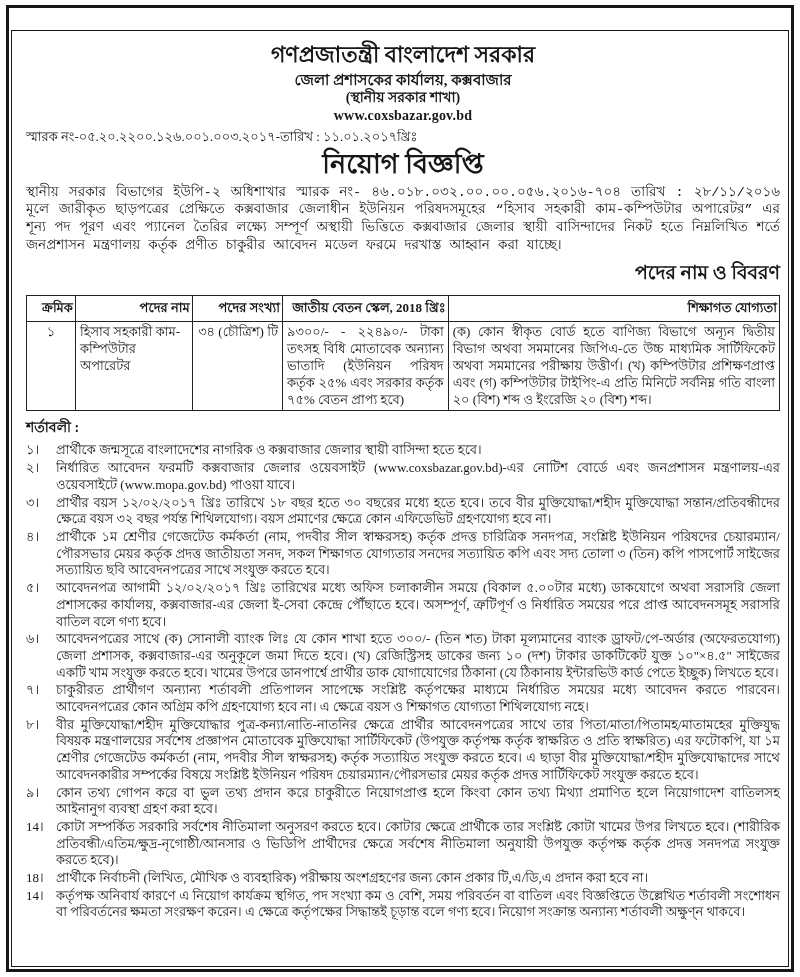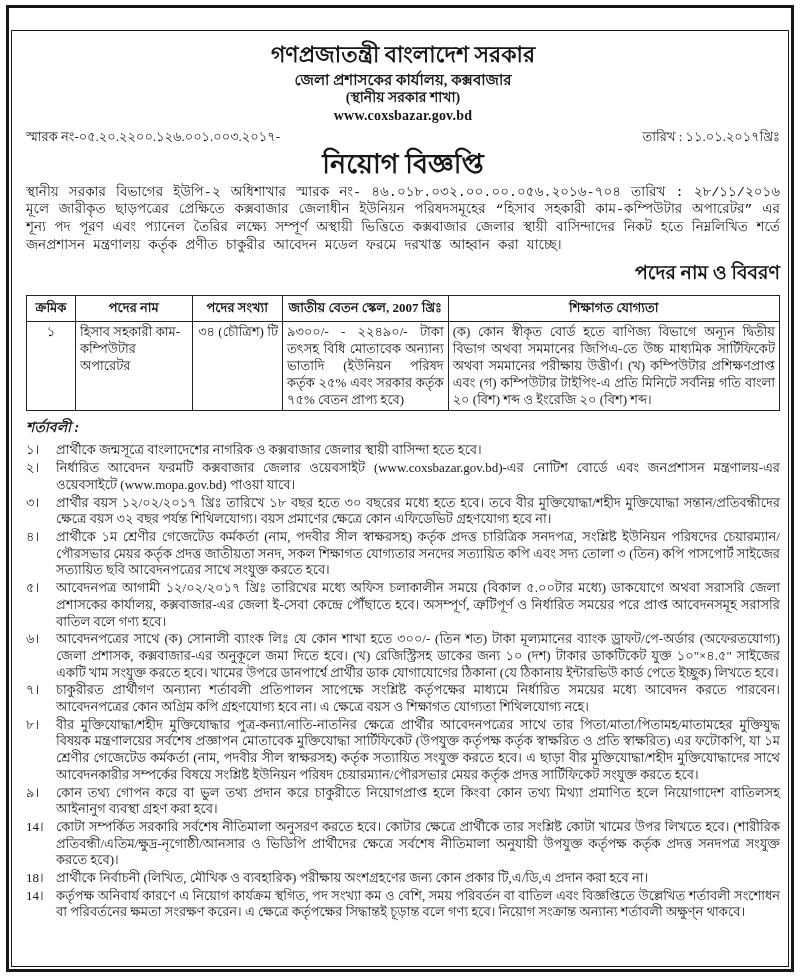--- a/index.html
+++ b/index.html
@@ -22,21 +22,21 @@
     margin-top: 20px;
   }
   
   .doc-header { text-align: center; line-height: 1.25; }
   .gov-name   { font-size: 22px; font-weight: bold; }
   .office     { font-size: 15px; font-weight: bold; margin-top: 2px; }
   .branch     { font-size: 14px; font-weight: bold; }
   .website    { font-size: 14px; font-weight: bold; font-family: "Liberation Serif", serif; letter-spacing: .2px; }
   
   .memo-row {
-    display: flex; justify-content: space-between;
+    display: flex; 
     font-size: 13px; margin-top: 3px;
   }
   
   .doc-title {
     text-align: center; font-size: 27px; font-weight: bold;
     line-height: 1.1; margin: 2px 0 4px 0;
   }
   
   .intro {
     font-size: 13.5px; line-height: 1.3; text-align: justify; font-family: Liberation Mono, monospace;
@@ -46,26 +46,26 @@
     text-align: right; font-size: 19px; font-weight: bold;
     margin: 4px 0 5px 0;
   }
   table.posts {
     width: 100%; border-collapse: collapse; font-size: 13px;
   }
   table.posts th, table.posts td {
     border: 1.5px solid #222; padding: 2px 4px; vertical-align: top;
     line-height: 1.3;
   }
-  table.posts th { font-weight: bold; text-align: center; padding: 4px 2px; }
+  table.posts th { font-weight: bold; text-align: right; padding: 4px 2px; }
   td.c-serial { text-align: center; }
   td.c-count  { text-align: right; padding-left: 6px; }
   td.c-pay, td.c-qual { text-align: justify; }
   
-  .cond-heading { font-size: 14px; font-weight: bold; margin: 5px 0 2px 0; font-style: italic; }
+  .cond-heading { font-size: 14px; font-weight: bold; margin: 5px 0 2px 0; }
   .cond { display: flex; font-size: 13px; line-height: 1.285; margin-bottom: 1px; }
   .cond-num  { flex: 0 0 30px; }
   .cond-text { flex: 1; text-align: justify; }
 </style>
 </head>
 <body>
 
 <div class="frame">
   <div class="frame-inner">
 
@@ -93,21 +93,21 @@
           <col style="width:15.5%">
           <col style="width:12%">
           <col style="width:22%">
           <col style="width:44%">
       </colgroup>
       <thead>
         <tr>
           <th>ক্রমিক</th>
           <th>পদের নাম</th>
           <th>পদের সংখ্যা</th>
-          <th>জাতীয় বেতন স্কেল, 2007 খ্রিঃ</th>
+          <th>জাতীয় বেতন স্কেল, 2018 খ্রিঃ</th>
           <th>শিক্ষাগত যোগ্যতা</th>
         </tr>
       </thead>
       <tbody>
         <tr>
           <td class="c-serial">১</td>
           <td>হিসাব সহকারী কাম-কম্পিউটার অপারেটর</td>
           <td class="c-count">৩৪  (চৌত্রিশ) টি</td>
           <td class="c-pay">৯৩০০/- - ২২৪৯০/- টাকা তৎসহ বিধি মোতাবেক অন্যান্য ভাতাদি (ইউনিয়ন পরিষদ কর্তৃক ২৫% এবং সরকার কর্তৃক ৭৫% বেতন প্রাপ্য হবে)</td>
           <td class="c-qual">(ক) কোন স্বীকৃত বোর্ড হতে বাণিজ্য বিভাগে অন্যূন দ্বিতীয় বিভাগ অথবা সমমানের জিপিএ-তে উচ্চ মাধ্যমিক সার্টিফিকেট অথবা সমমানের পরীক্ষায় উত্তীর্ণ। (খ) কম্পিউটার প্রশিক্ষণপ্রাপ্ত এবং (গ) কম্পিউটার টাইপিং-এ প্রতি মিনিটে সর্বনিম্ন গতি বাংলা ২০ (বিশ) শব্দ ও ইংরেজি ২০ (বিশ) শব্দ।</td>

